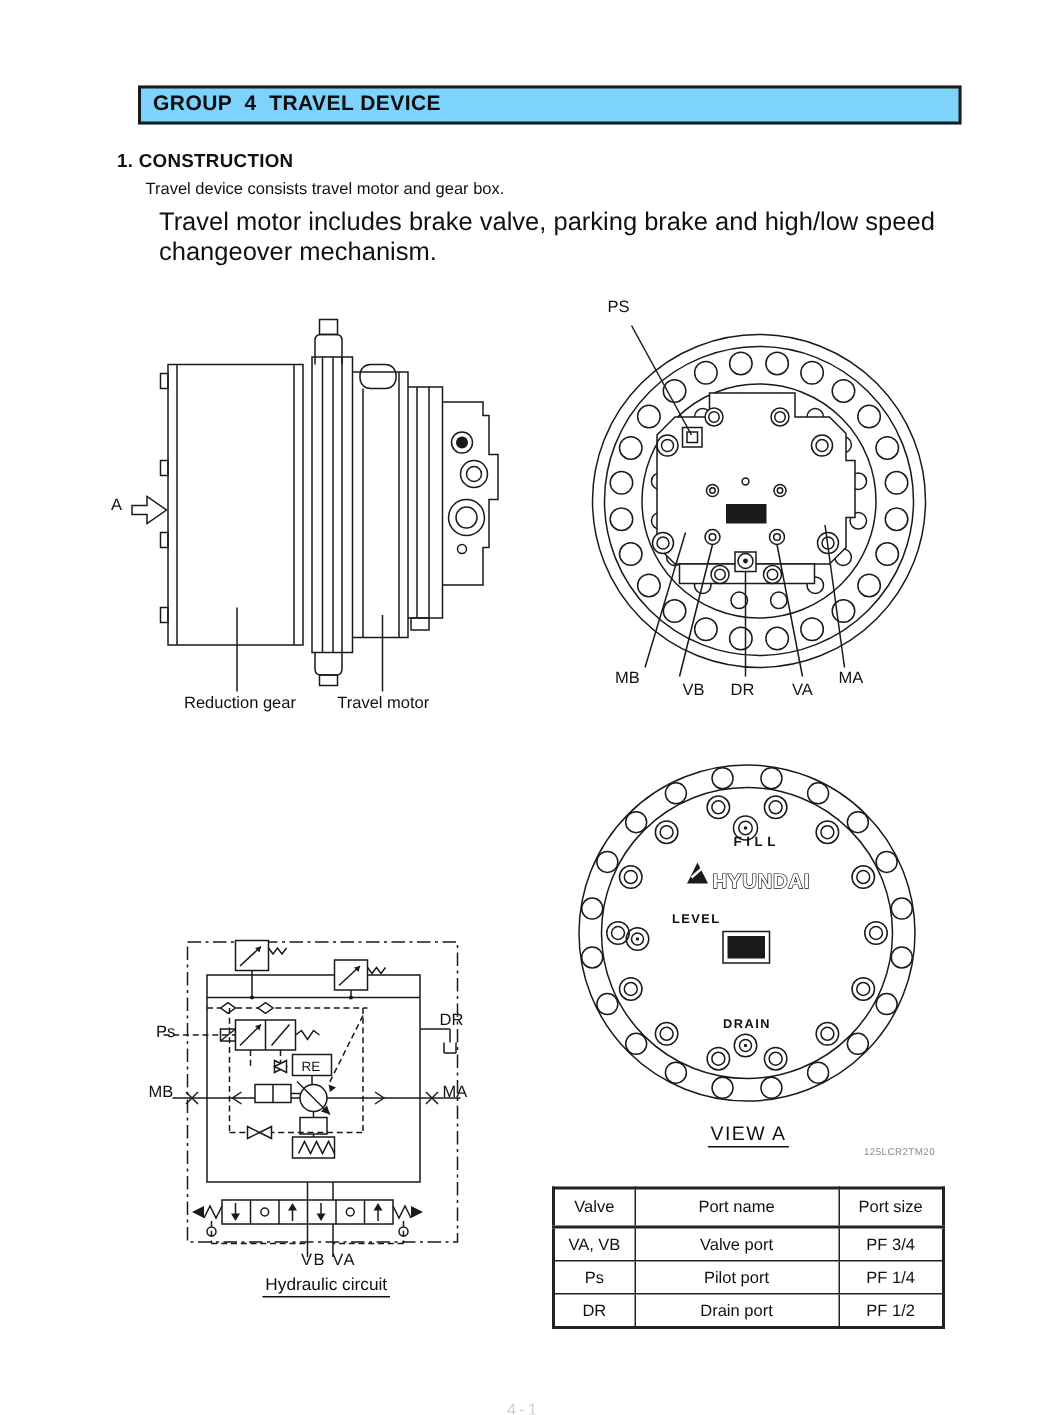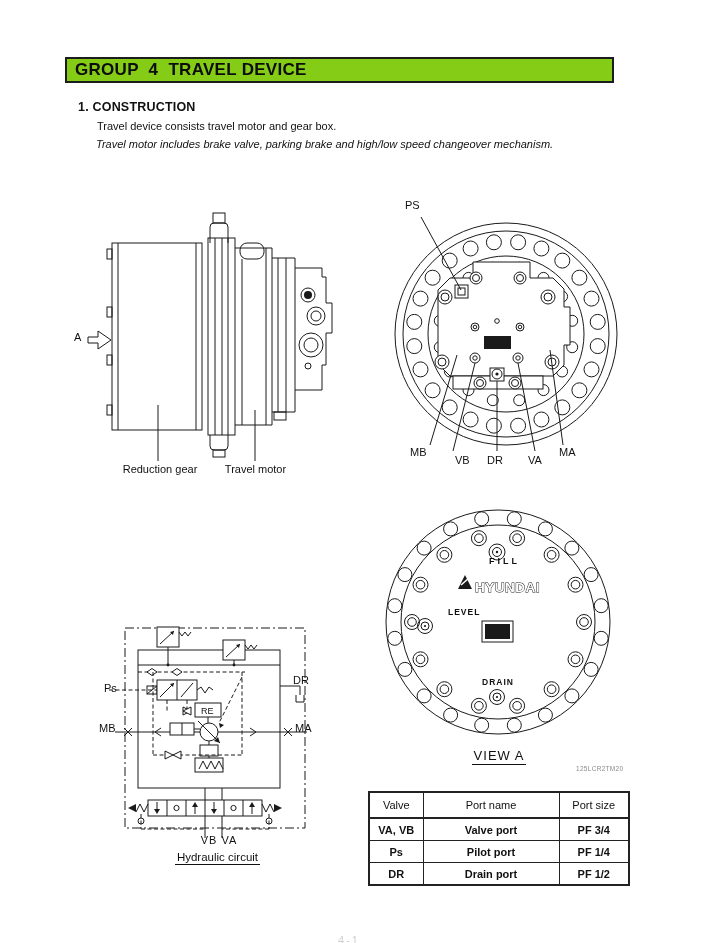--- a/index.html
+++ b/index.html
@@ -3,26 +3,26 @@
 <meta charset="utf-8">
 <style>
   html,body{margin:0;padding:0;}
   body{width:707px;height:943px;background:#ffffff;overflow:hidden;
        font-family:"Liberation Sans", sans-serif;color:#111;}
   #page{position:relative;width:707px;height:943px;background:#fff;overflow:hidden;}
 
   .abs{position:absolute;}
 
   
-  .group-bar{left:65px;top:57px;width:537px;height:21px;background:#84cc16;
-    border:2px solid #1c1c1c;padding:1px 0 0 8px;font-size:17px;font-weight:bold;
+  .group-bar{left:92px;top:57px;width:537px;height:21px;background:#7dd3fc;
+    border:2px solid #1c1c1c;padding:1px 0 0 8px;font-size:14px;font-weight:bold;
     letter-spacing:.3px;white-space:pre;color:#0d0d0d;}
   .section-title{left:78px;top:100px;font-size:12.5px;font-weight:bold;letter-spacing:.2px;}
   .body-line1{left:97px;top:120px;font-size:11px;}
-  .body-line2{left:96px;top:138px;font-size:11px;font-style:italic;}
+  .body-line2{left:106px;top:138px;font-size:17px;}
 
   
   .lbl{position:absolute;font-size:11px;color:#111;}
   .ctr{text-align:center;}
   .tiny-bold{font-size:8.5px;font-weight:bold;letter-spacing:1px;}
 
   .underlined span{display:inline-block;border-bottom:1.4px solid #111;padding:0 2px 1px 2px;}
 
   svg{position:absolute;overflow:visible;}
   .ln, .ln *{stroke:#1a1a1a;stroke-width:1;fill:none;}
@@ -38,21 +38,21 @@
 
   .fig-code{left:576px;top:765px;font-size:6.5px;color:#8a8a8a;letter-spacing:.3px;}
   .page-num{left:338px;top:934px;font-size:11px;color:#cfcfcf;letter-spacing:2px;}
 
   
   table.ports{position:absolute;left:368px;top:791px;width:260px;border-collapse:collapse;
     font-size:11px;color:#111;table-layout:fixed;}
   table.ports th, table.ports td{border:1px solid #222;text-align:center;padding:0;}
   table.ports{border:2px solid #222;}
   table.ports thead th{height:24px;font-weight:normal;border-bottom:2.5px solid #222;}
-  table.ports tbody td{height:21px;font-weight:bold;}
+  table.ports tbody td{height:21px;}
   col.c1{width:54px;} col.c2{width:136px;} col.c3{width:70px;}
 </style>
 </head>
 <body>
 
 <div id="page">
 
   <div class="abs group-bar">GROUP  4  TRAVEL DEVICE</div>
   <div class="abs section-title">1. CONSTRUCTION</div>
   <div class="abs body-line1">Travel device consists travel motor and gear box.</div>

